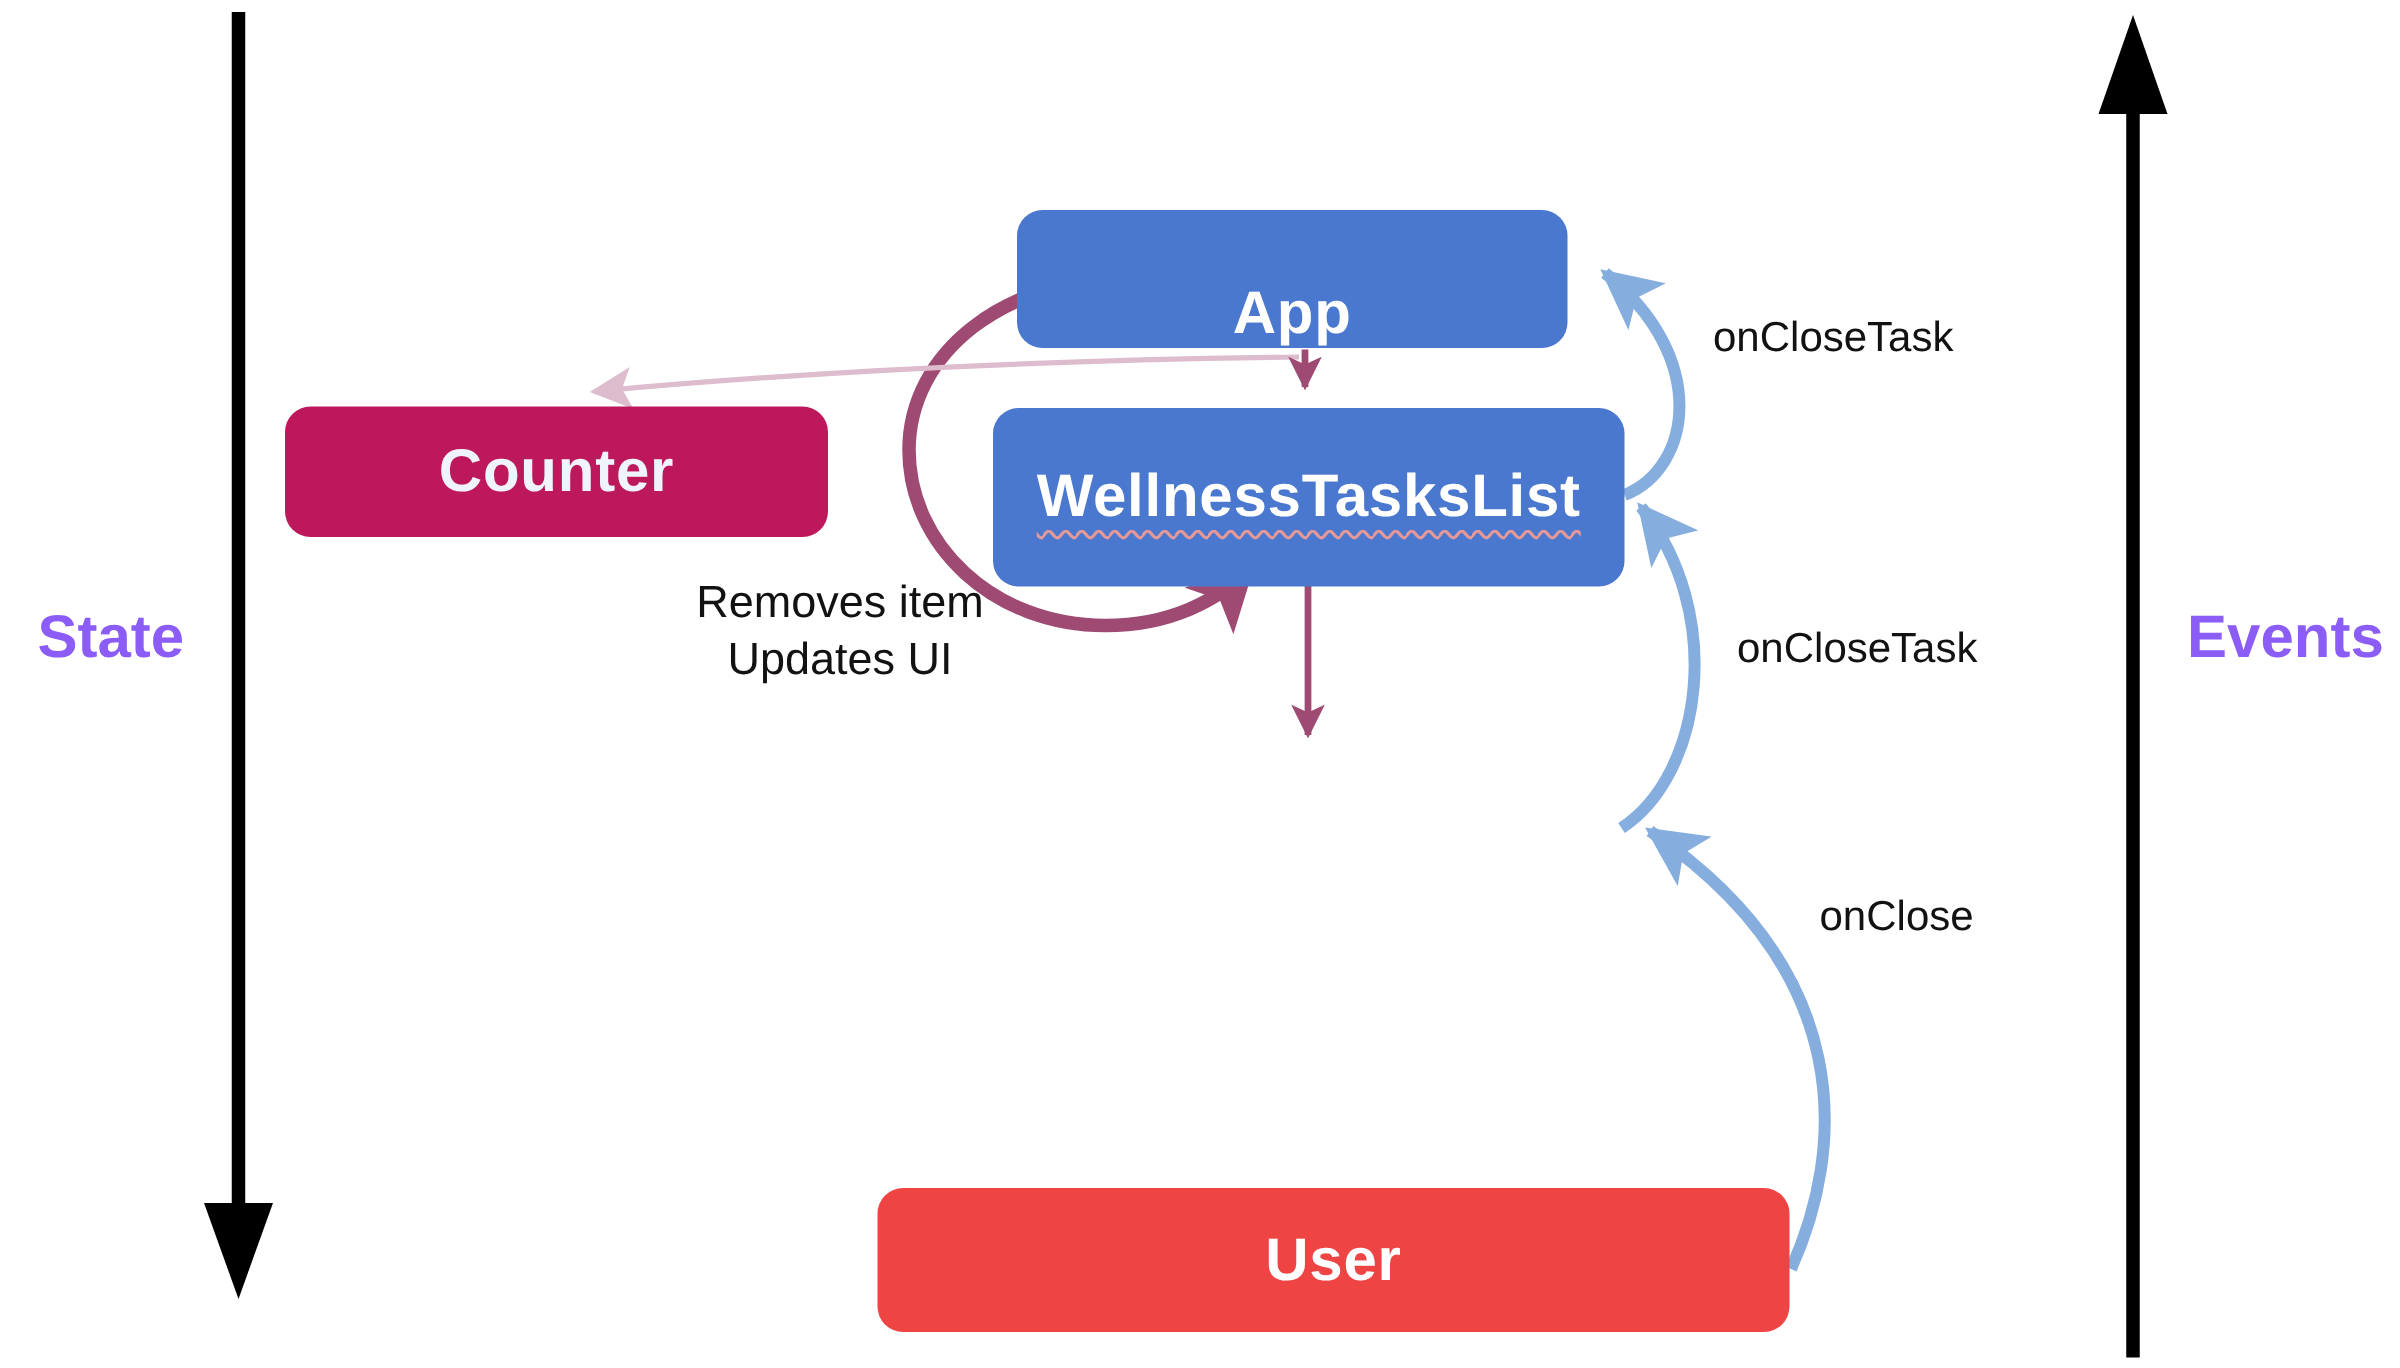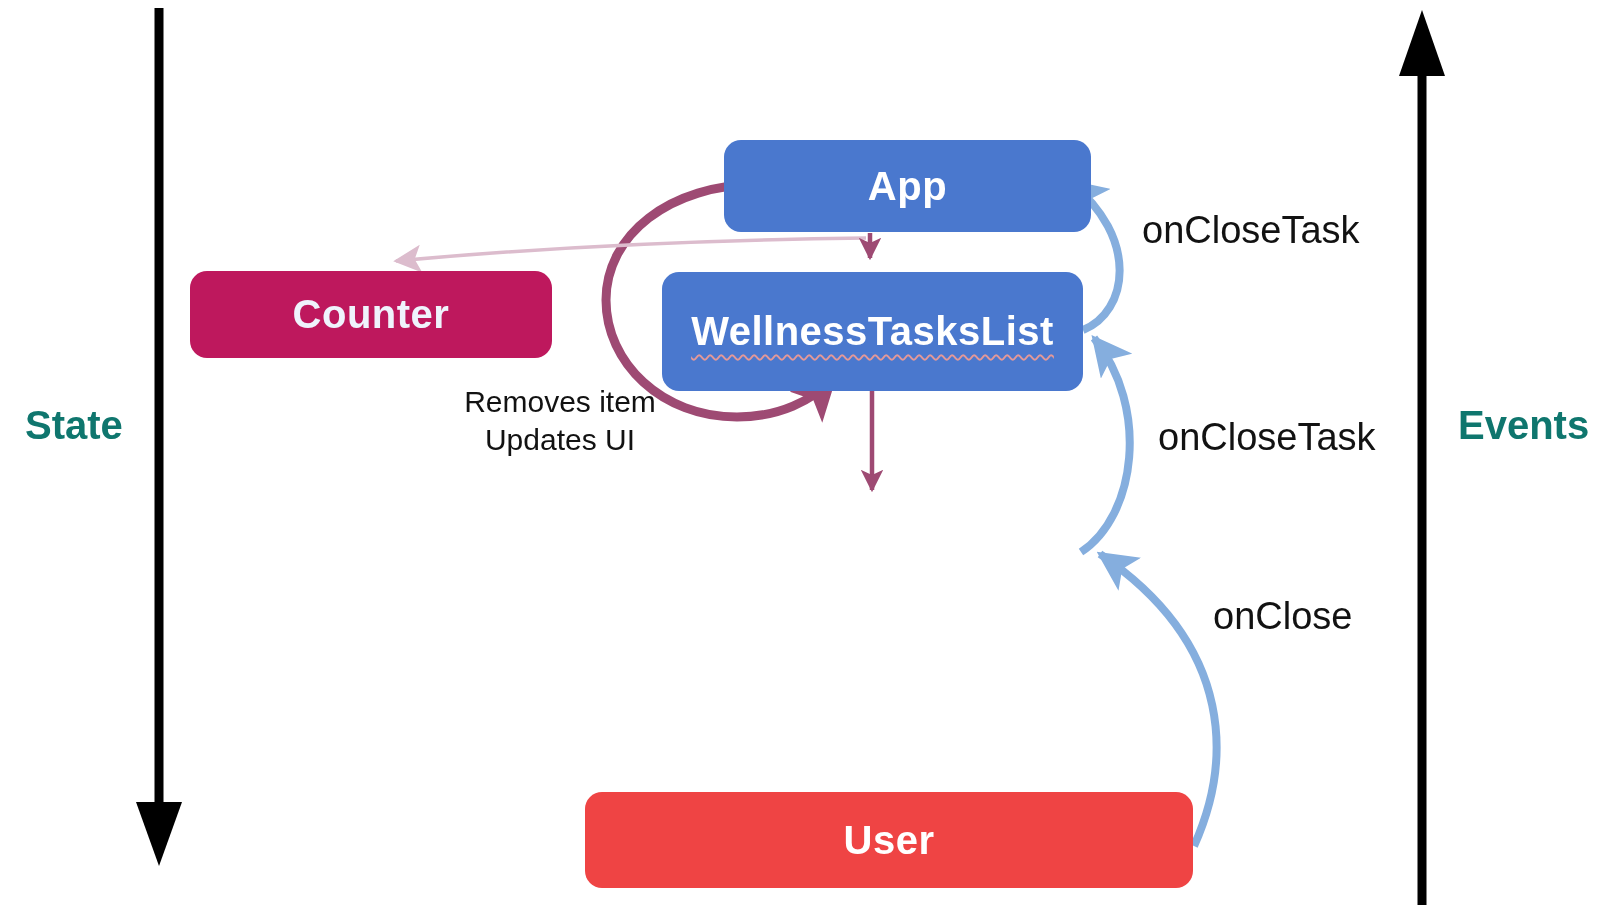--- a/index.html
+++ b/index.html
@@ -35,39 +35,39 @@
   .squiggle {
     text-decoration-line: underline;
     text-decoration-style: wavy;
     text-decoration-color: #e49898;
     text-decoration-thickness: 2px;
     text-underline-offset: 9px;
   }
   .edge-label {
     position: absolute;
     z-index: 3;
-    font-size: 38px;
+    font-size: 28px;
     color: #121212;
     white-space: nowrap;
   }
   .loop-label {
     position: absolute;
     z-index: 3;
     font-size: 30px;
     color: #121212;
     text-align: center;
     line-height: 38px;
     white-space: nowrap;
   }
   .axis-label {
     position: absolute;
     z-index: 3;
     font-size: 40px;
     font-weight: 700;
-    color: #0f766e;
+    color: #8b5cf6;
     white-space: nowrap;
   }
 </style>
 </head>
 <body>
 
 <div class="stage">
 
   <svg class="arrow-layer" width="1600" height="912" viewBox="0 0 1600 912" xmlns="http://www.w3.org/2000/svg">
     <defs>
@@ -93,21 +93,21 @@
     <path d="M 1081 552 C 1136 516 1150 408 1094 338" fill="none" stroke="#85aede" stroke-width="8" marker-end="url(#mk-blue)"></path>
     <path d="M 1194 846 C 1230 766 1238 648 1100 554" fill="none" stroke="#85aede" stroke-width="8" marker-end="url(#mk-blue)"></path>
 
     <line x1="159" y1="8" x2="159" y2="808" stroke="#000000" stroke-width="9"></line>
     <polygon points="159,866 136,802 182,802" fill="#000000"></polygon>
 
     <line x1="1422" y1="905" x2="1422" y2="70" stroke="#000000" stroke-width="9"></line>
     <polygon points="1422,10 1399,76 1445,76" fill="#000000"></polygon>
   </svg>
 
-  <div class="node node-primary" style="left:724px; top:140px; width:367px; height:92px;">
+  <div class="node node-primary" style="left:678px; top:140px; width:367px; height:92px;align-items:flex-end;">
     <span>App</span>
   </div>
 
   <div class="node node-inactive" style="left:190px; top:271px; width:362px; height:87px;">
     <span>Counter</span>
   </div>
 
   <div class="node node-primary" style="left:662px; top:272px; width:421px; height:119px;">
     <span class="squiggle">WellnessTasksList</span>
   </div>

